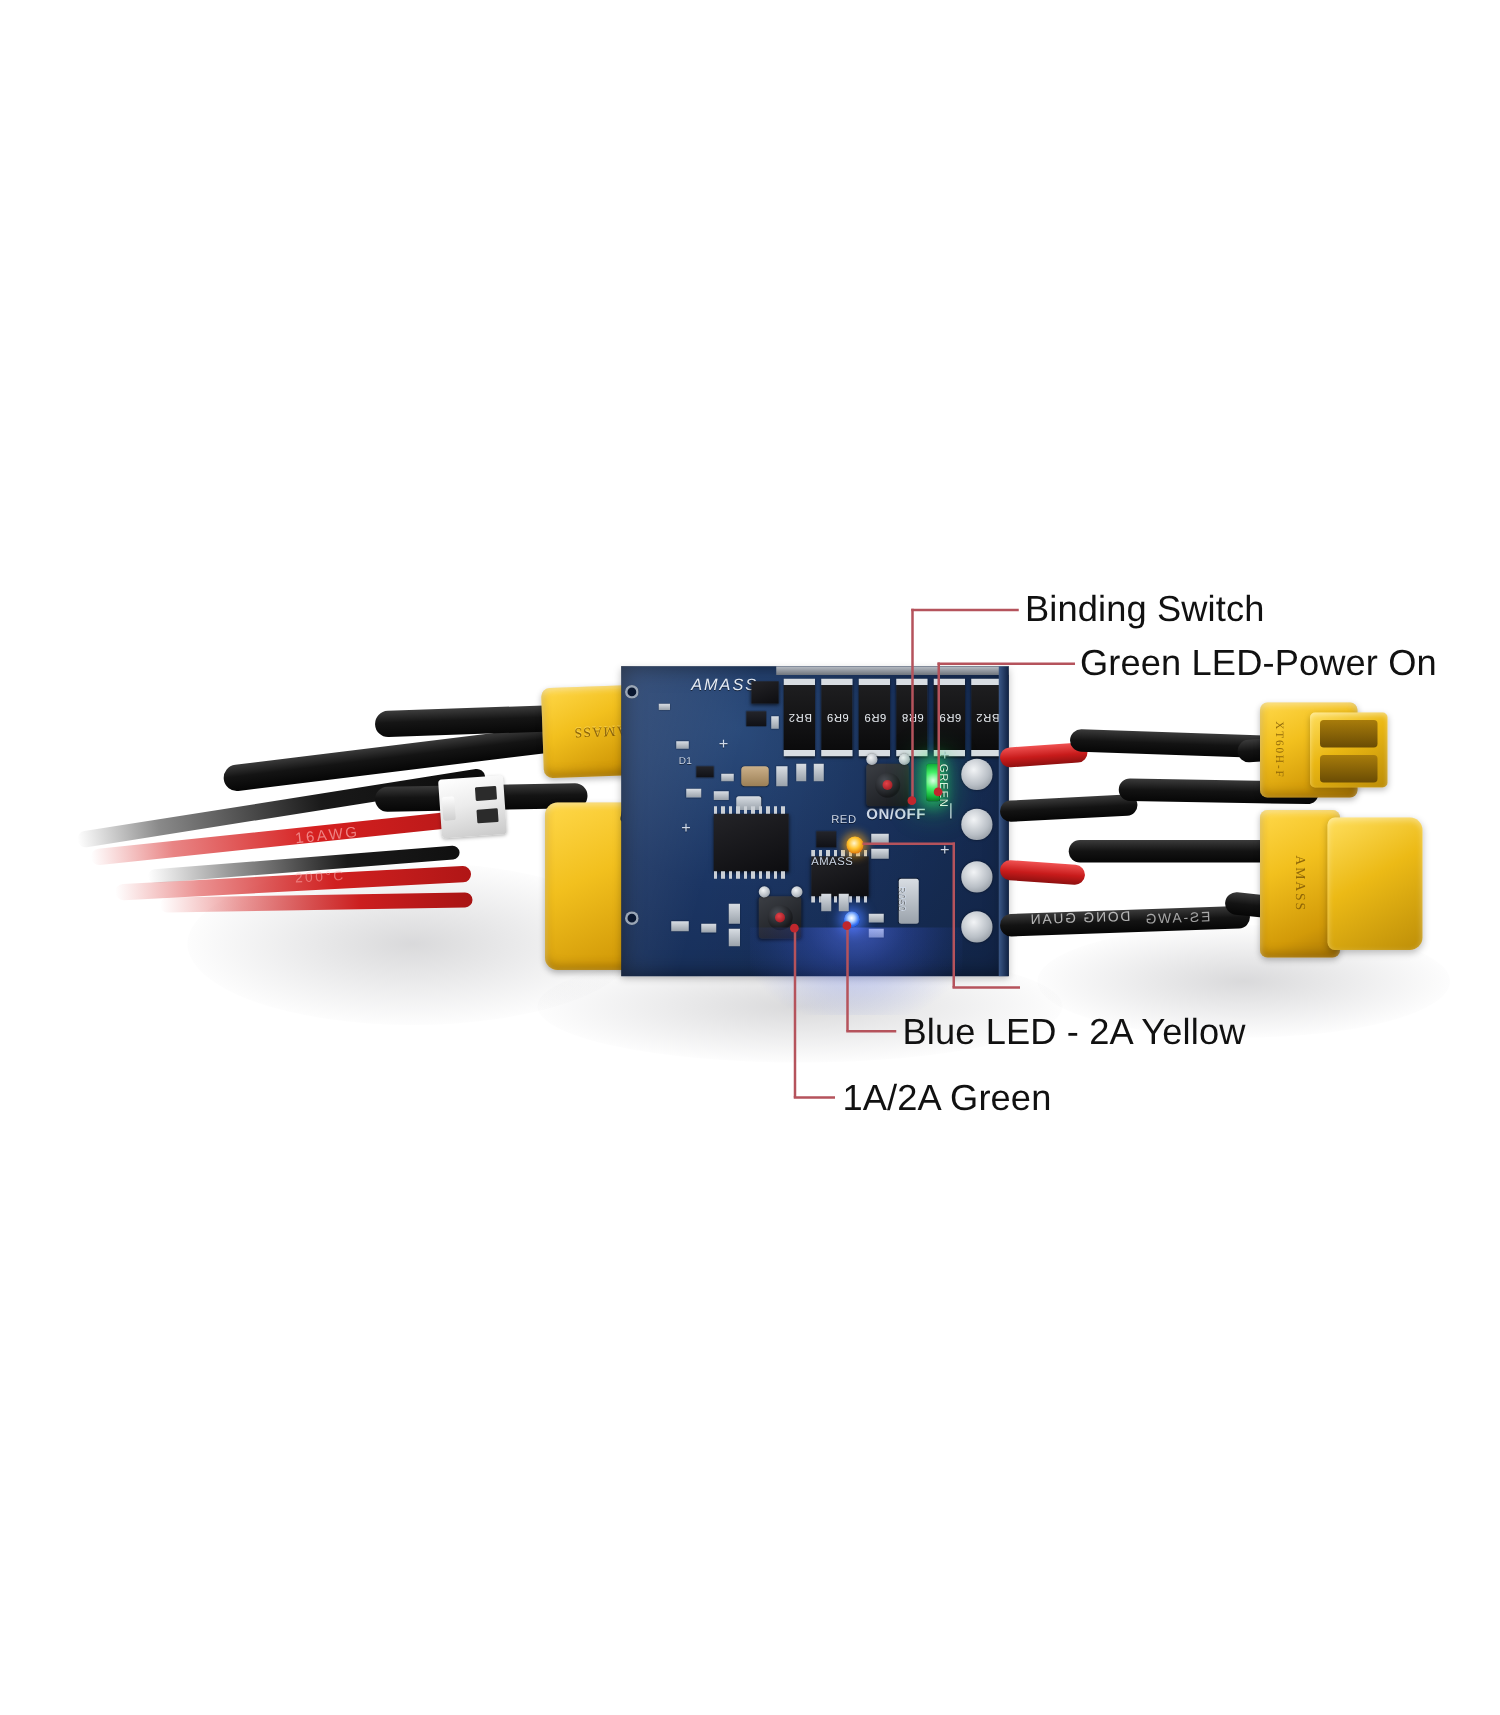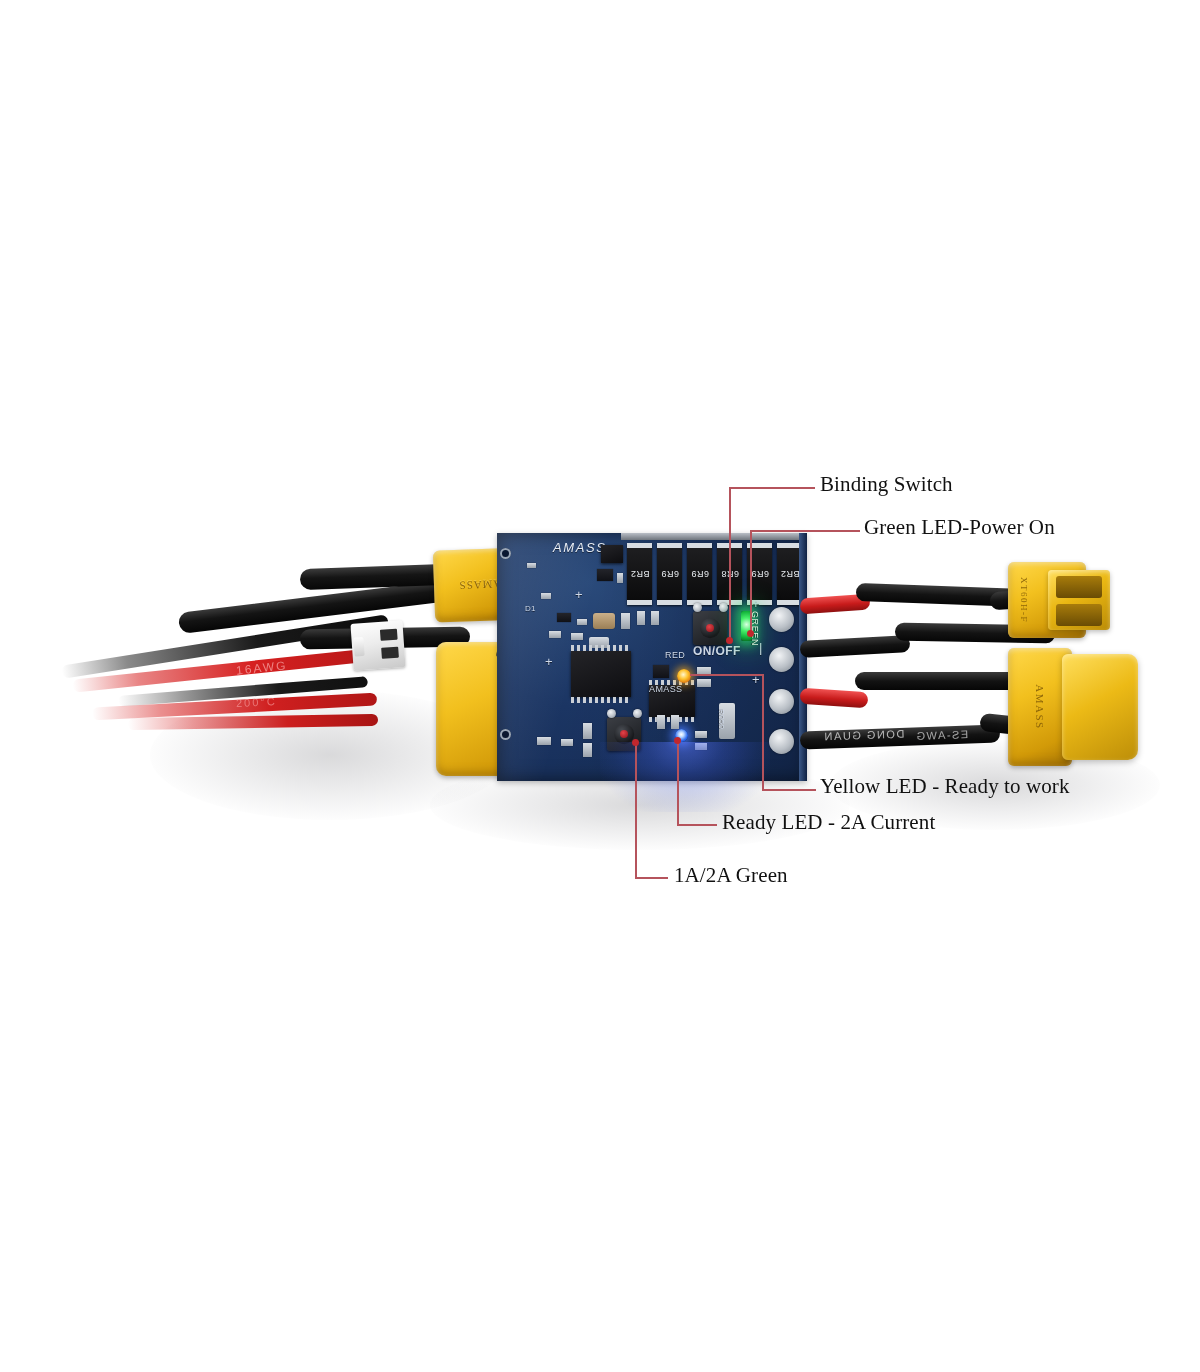--- a/index.html
+++ b/index.html
@@ -4,21 +4,21 @@
 <title>VIFLY Charging Board — Annotated Product Photo</title>
 <style>
   html,body{margin:0;padding:0;background:#ffffff;}
   body{width:1200px;height:1372px;overflow:hidden;
        font-family:"Liberation Sans","DejaVu Sans",sans-serif;}
   #stage{position:relative;width:1200px;height:1372px;background:#ffffff;}
 
   
   .abs{position:absolute;}
   .callout-text{position:absolute;white-space:nowrap;color:#111111;
-       font-size:21px;font-weight:400;letter-spacing:.1px;line-height:1;font-family:Liberation Serif, serif;}
+       font-size:29px;font-weight:400;letter-spacing:.1px;line-height:1;}
   .cl-h{position:absolute;height:2px;background:#b5535c;}
   .cl-v{position:absolute;width:2px;background:#b5535c;}
   .cl-dot{position:absolute;width:7px;height:7px;border-radius:50%;
        background:#c0272d;}
 
   
   .wire{position:absolute;border-radius:40px;}
 
   
   #pcb{position:absolute;left:497px;top:533px;width:310px;height:248px;
@@ -215,21 +215,21 @@
     <div class="smd" style="left:120px;top:40px;width:6px;height:10px;"></div>
     <div class="smd" style="left:44px;top:60px;width:10px;height:6px;"></div>
     <div class="smd dark" style="left:60px;top:80px;width:14px;height:9px;"></div>
     <div class="smd" style="left:80px;top:86px;width:10px;height:6px;"></div>
     <div class="smd tan" style="left:96px;top:80px;width:22px;height:16px;border-radius:3px;"></div>
     <div class="smd" style="left:124px;top:80px;width:9px;height:16px;"></div>
     <div class="smd" style="left:140px;top:78px;width:8px;height:14px;"></div>
     <div class="smd" style="left:154px;top:78px;width:8px;height:14px;"></div>
     <div class="smd" style="left:52px;top:98px;width:12px;height:7px;"></div>
     <div class="smd" style="left:74px;top:100px;width:12px;height:7px;"></div>
-    <div class="silk" style="left:28px;top:72px;">D1</div>
+    <div class="silk" style="left:46px;top:72px;">D1</div>
     <div class="smd" style="left:92px;top:104px;width:20px;height:11px;border-radius:2px;"></div>
 
     <div class="chip" style="left:74px;top:118px;width:60px;height:46px;">
     </div>
     <div class="abs" style="left:74px;top:112px;width:60px;height:6px;
                 background:repeating-linear-gradient(90deg,#cbd0d6 0 3px,transparent 3px 6px);"></div>
     <div class="abs" style="left:74px;top:164px;width:60px;height:6px;
                 background:repeating-linear-gradient(90deg,#cbd0d6 0 3px,transparent 3px 6px);"></div>
 
     <div class="chip" style="left:152px;top:152px;width:46px;height:32px;"></div>
@@ -355,25 +355,24 @@
   <div class="callout-text" style="left:820px;top:474px;">Binding Switch</div>
 
   <div class="cl-h" style="left:750px;top:530px;width:110px;"></div>
   <div class="cl-v" style="left:750px;top:530px;height:106px;"></div>
   <div class="cl-dot" style="left:747px;top:630px;"></div>
   <div class="callout-text" style="left:864px;top:517px;">Green LED-Power On</div>
 
   <div class="cl-h" style="left:690px;top:674px;width:74px;"></div>
   <div class="cl-v" style="left:762px;top:674px;height:116px;"></div>
   <div class="cl-h" style="left:762px;top:789px;width:54px;"></div>
-  <div class="callout-text" style="left:820px;top:776px;">Yellow LED - Ready to work</div>
 
   <div class="cl-v" style="left:677px;top:740px;height:85px;"></div>
   <div class="cl-h" style="left:677px;top:824px;width:40px;"></div>
   <div class="cl-dot" style="left:674px;top:737px;"></div>
-  <div class="callout-text" style="left:722px;top:812px;">Ready LED - 2A Current</div>
+  <div class="callout-text" style="left:722px;top:812px;">Blue LED - 2A Yellow</div>
 
   <div class="cl-v" style="left:635px;top:742px;height:136px;"></div>
   <div class="cl-h" style="left:635px;top:877px;width:33px;"></div>
   <div class="cl-dot" style="left:632px;top:739px;"></div>
   <div class="callout-text" style="left:674px;top:865px;">1A/2A Green</div>
 
 </div>
 
 </body></html>

